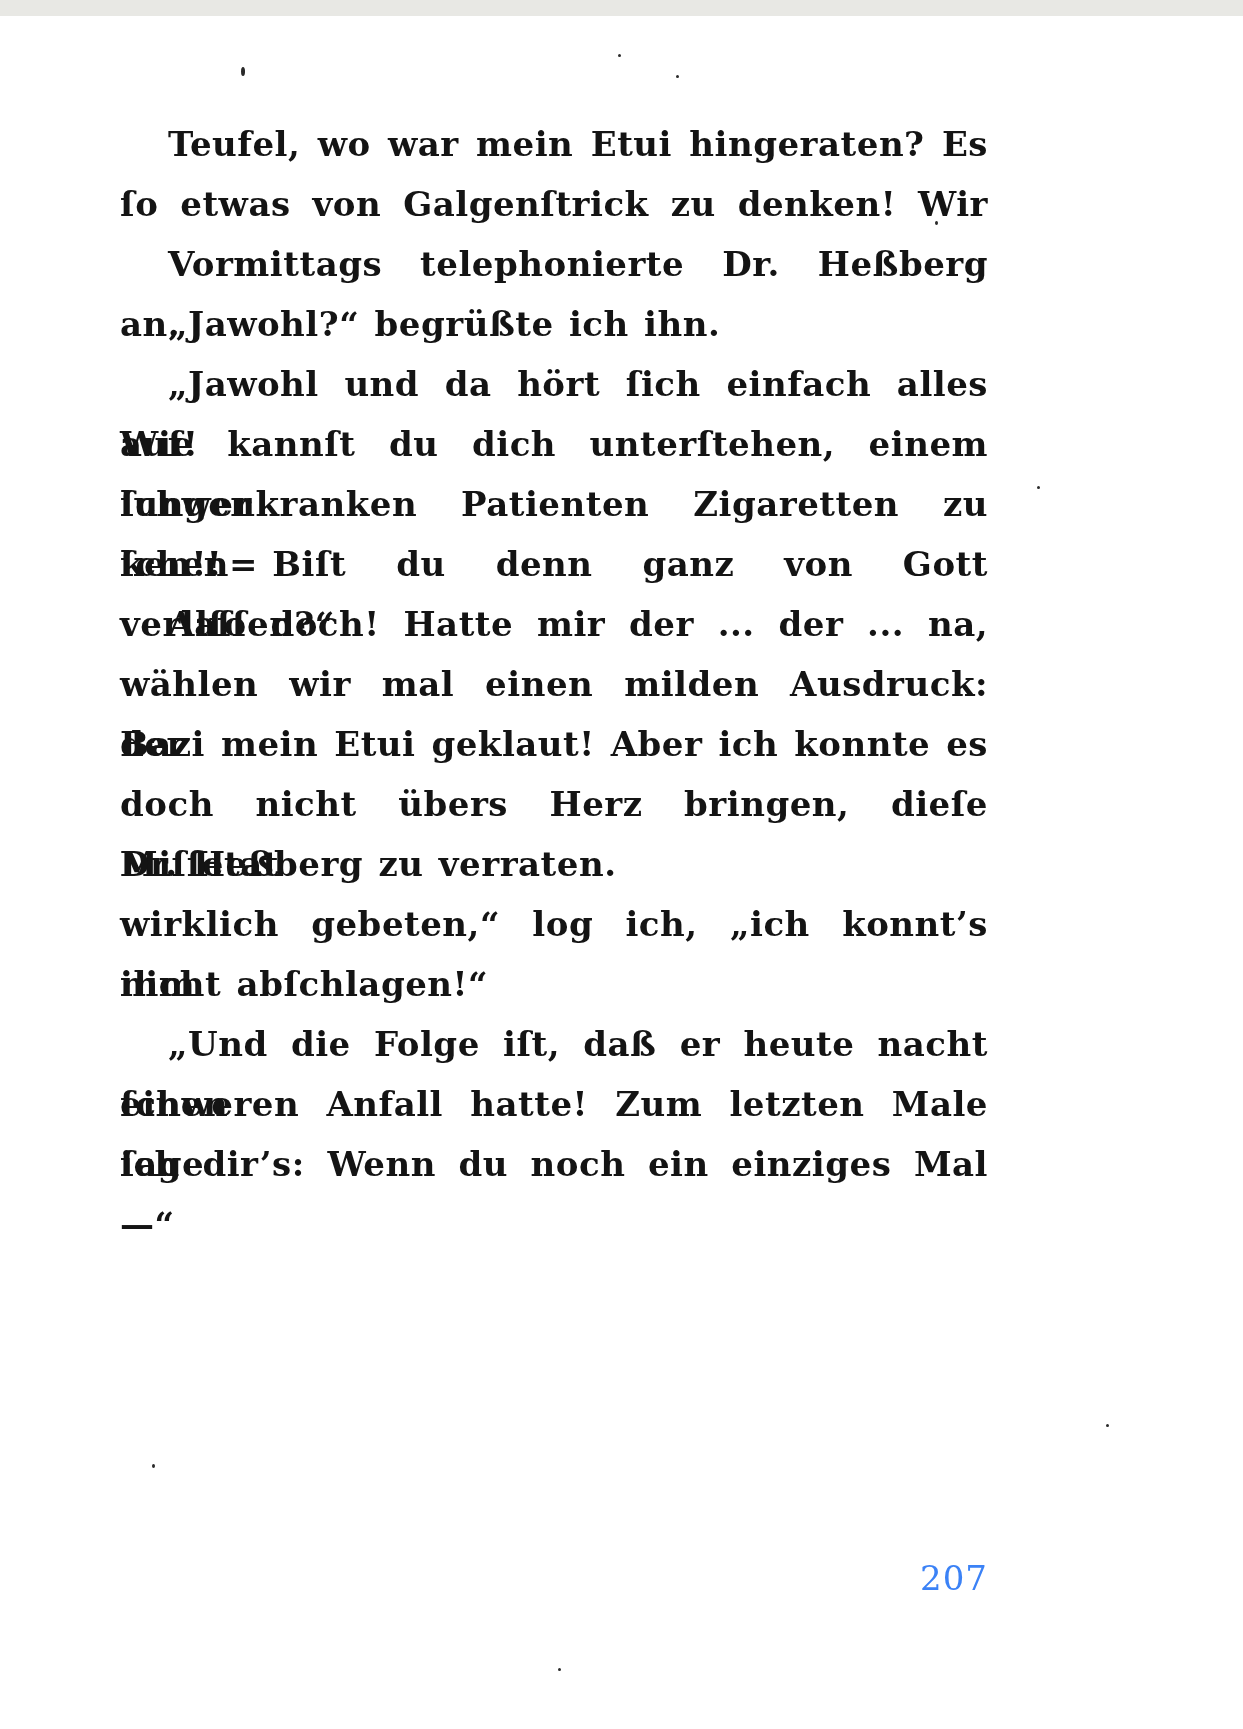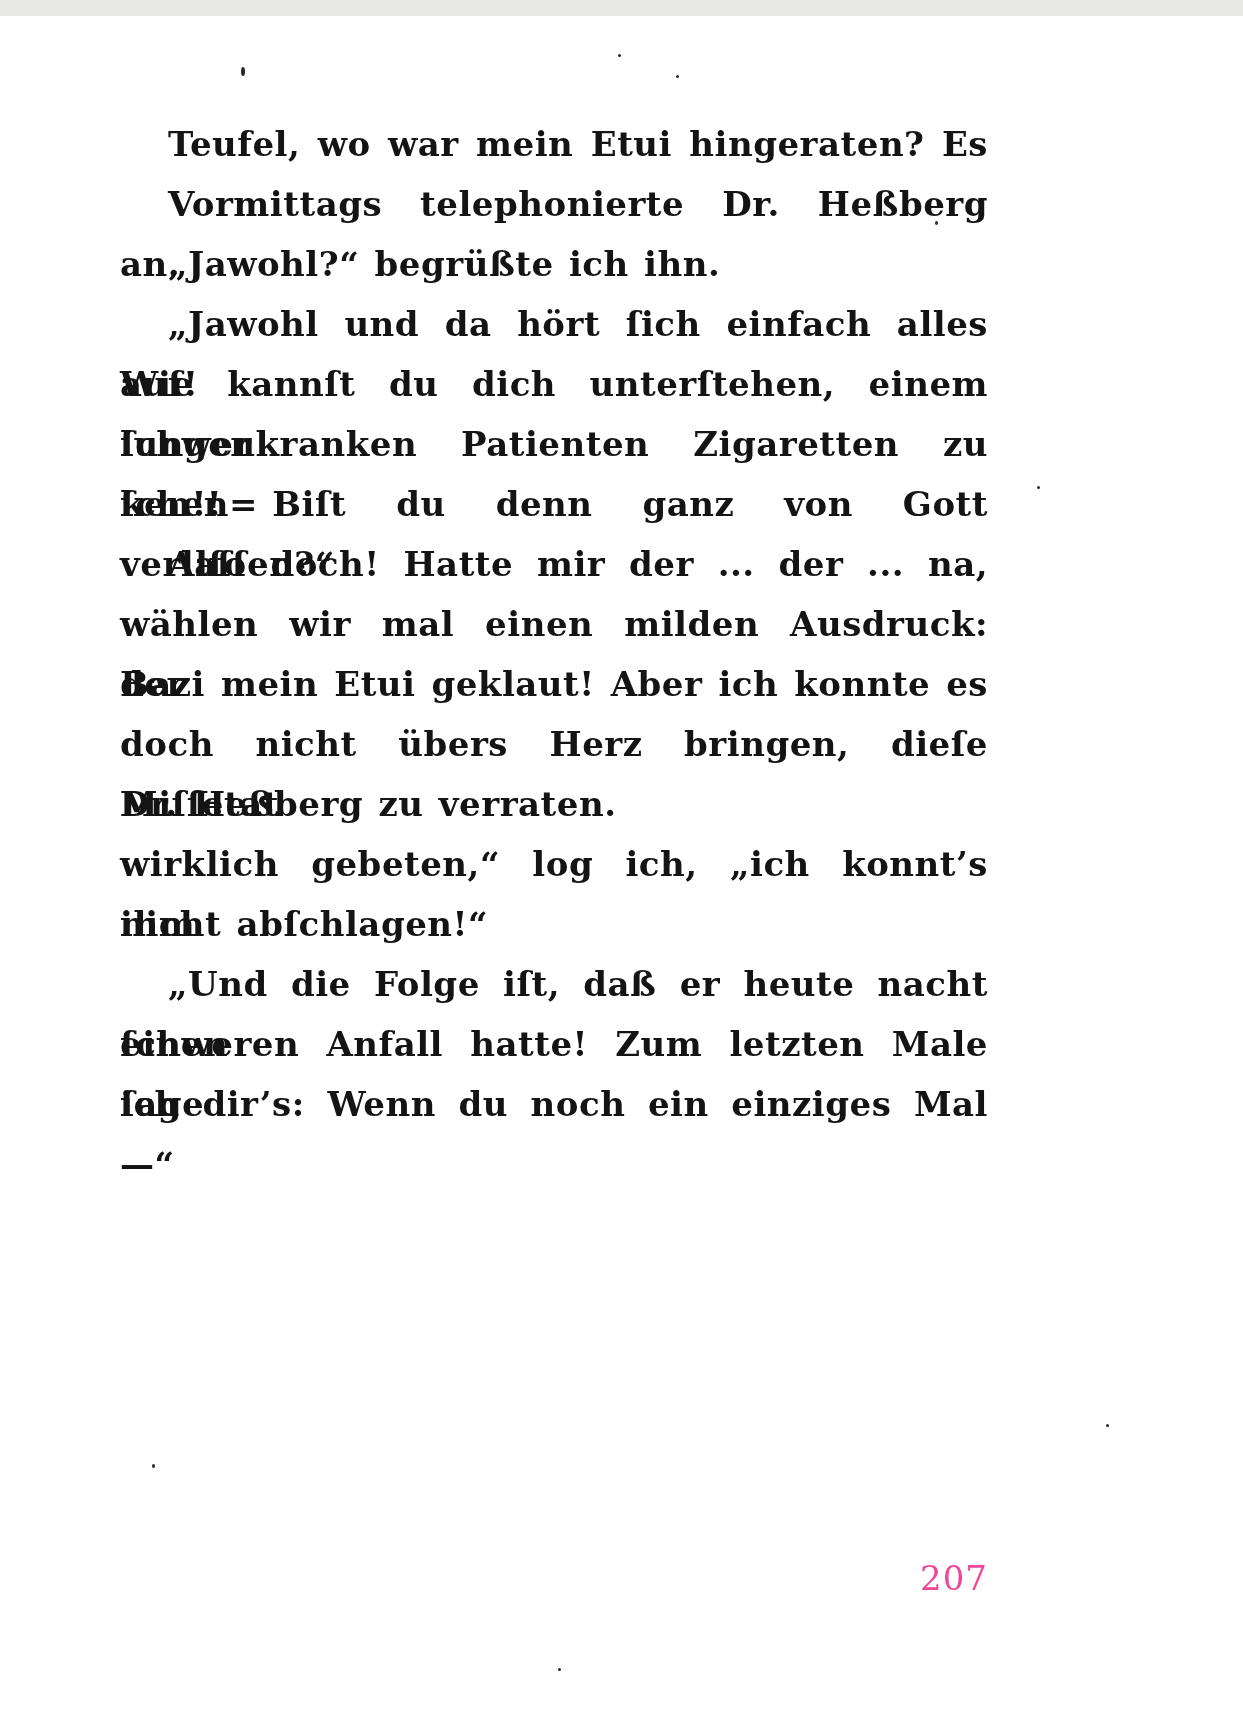--- a/index.html
+++ b/index.html
@@ -34,21 +34,21 @@
   .line.first { text-indent: 48px; }
   .line.last { text-align-last: left; }
   .page-number {
     position: absolute;
     left: 120px;
     top: 1542px;
     width: 868px;
     text-align: right;
     font-size: 34px;
     font-weight: normal;
-    color: #ec4899;
+    color: #3b82f6;
     letter-spacing: 1px;
   }
   .speck {
     position: absolute;
     background: #2a2a2a;
     border-radius: 50%;
   }
   .s1 { left: 241px; top: 51px;  width: 4px; height: 9px; }
   .s2 { left: 618px; top: 38px;  width: 3px; height: 3px; }
   .s3 { left: 676px; top: 59px;  width: 3px; height: 3px; }
@@ -58,20 +58,21 @@
   .s7 { left: 558px; top: 1652px; width: 3px; height: 3px; }
   .s8 { left: 1106px; top: 1408px; width: 3px; height: 3px; }
 </style>
 </head>
 <body>
 
 <div class="page">
   <div class="text-block">
       <div class="paragraph">
         <div class="line first">Teufel, wo war mein Etui hingeraten? Es</div>
+        <div class="line">ſo etwas von Galgenſtrick zu denken! Wir</div>
       </div>
       <div class="paragraph">
         <div class="line first last">Vormittags telephonierte Dr. Heßberg an.</div>
       </div>
       <div class="paragraph">
         <div class="line first last">„Jawohl?“ begrüßte ich ihn.</div>
       </div>
       <div class="paragraph">
         <div class="line first">„Jawohl und da hört ſich einfach alles auf!</div>
         <div class="line">Wie kannſt du dich unterſtehen, einem ſchwer</div>

